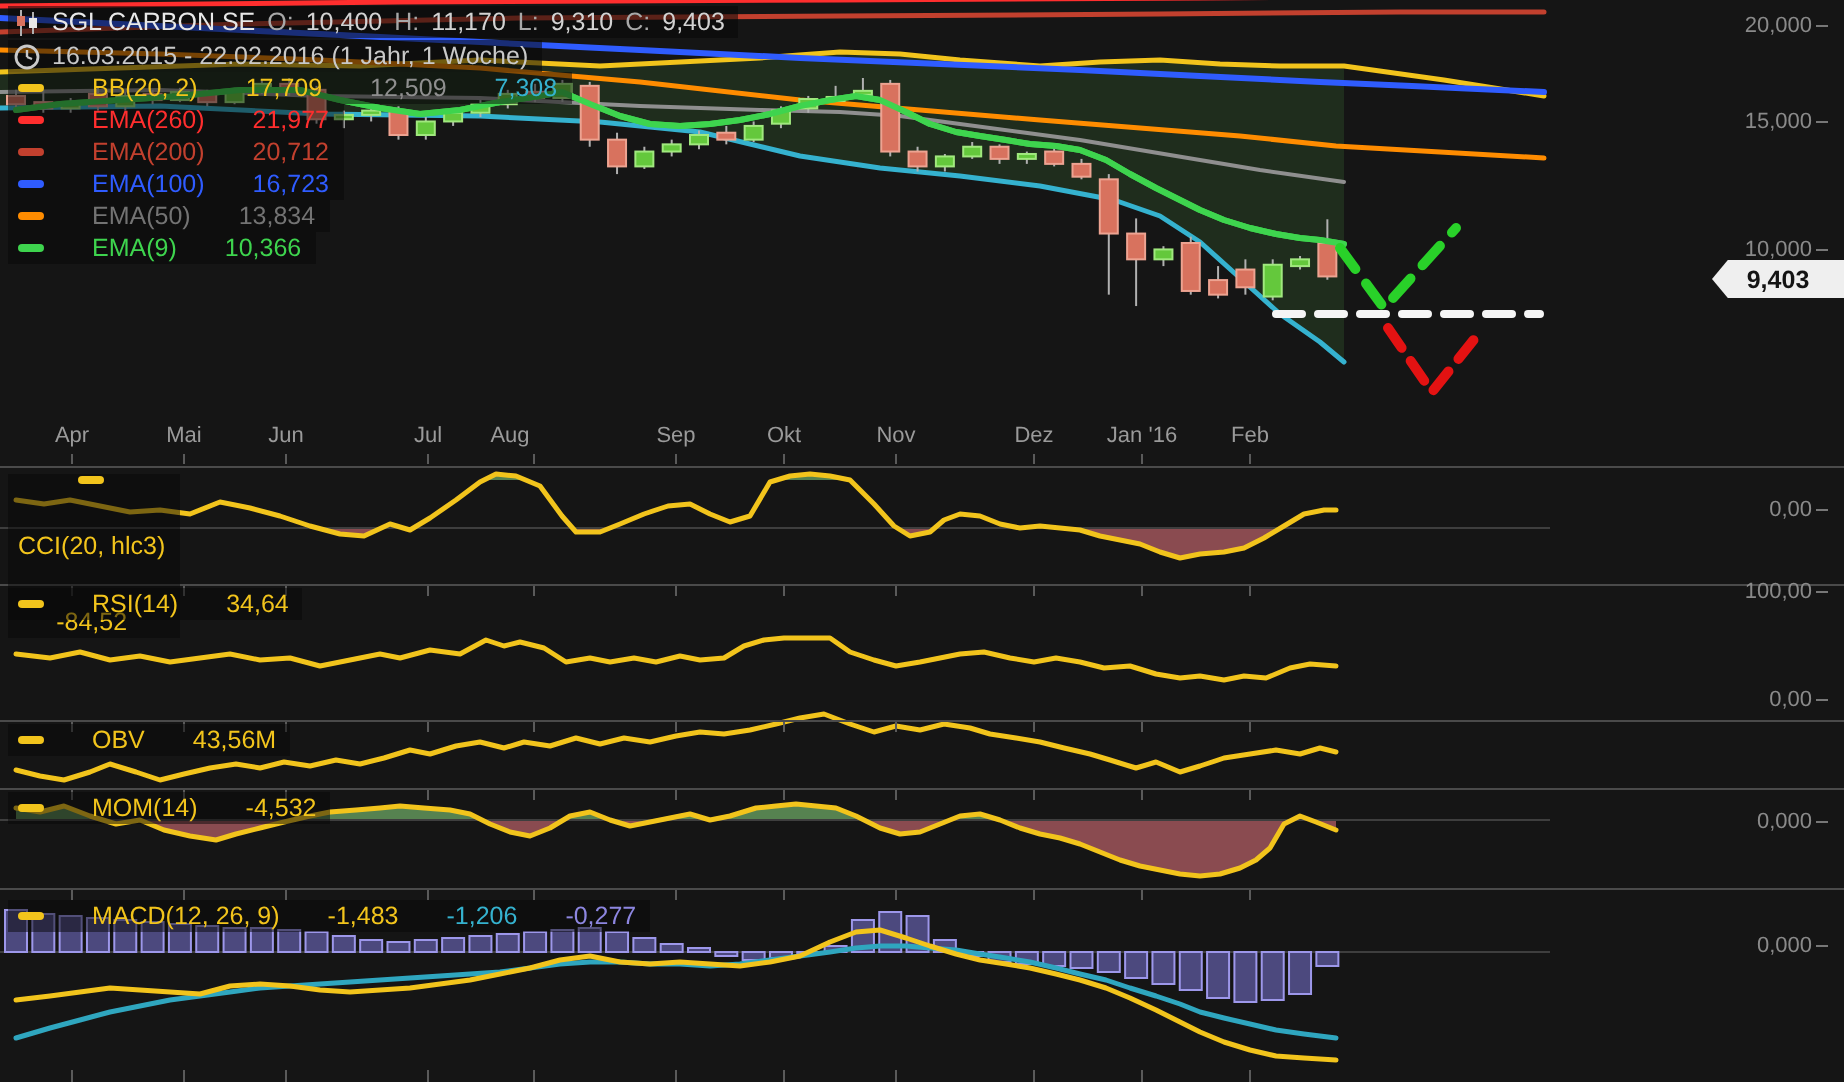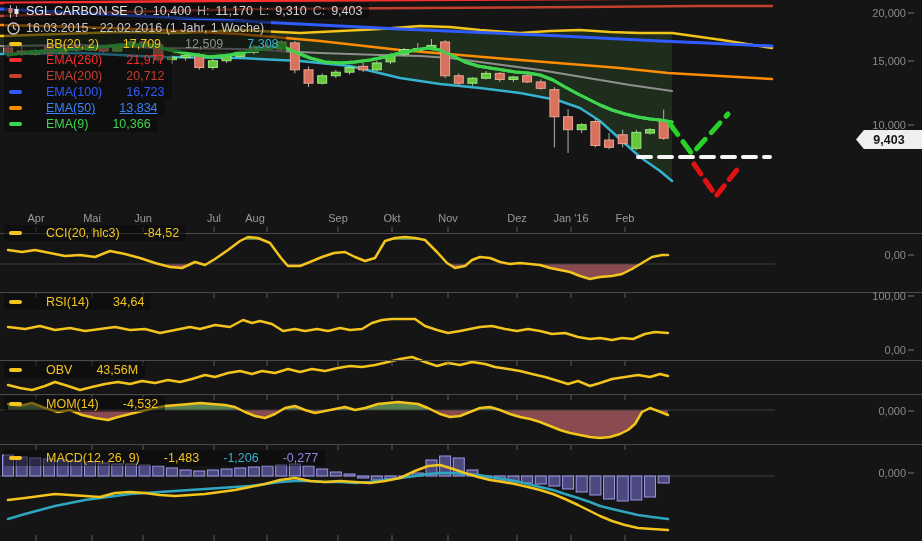--- a/index.html
+++ b/index.html
@@ -8,23 +8,23 @@
   .hdr{position:absolute;left:4px;display:flex;align-items:center;gap:6px;color:#c9c9c9;font-size:12.5px;background:rgba(8,8,8,0.55);padding:1px 7px 1px 3px;white-space:nowrap;}
   .row1{top:3px;}
   .row2{top:20px;}
   .sym{color:#e8e8e8;}
   .q{color:#a8a8a8;}
   .qv{color:#d2d2d2;}
   .lrow{position:absolute;left:4px;display:flex;align-items:center;gap:24px;font-size:12.5px;background:rgba(8,8,8,0.5);padding:1px 7px 1px 5px;white-space:nowrap;}
   .sw{width:13px;height:4px;border-radius:2px;display:inline-block;flex:none;}
   .c-yel{color:#f2c41c;} .c-gray{color:#8f8f8f;} .c-cyan{color:#35b2cf;}
   .c-red{color:#ff2e2e;} .c-dred{color:#c2402e;} .c-blue{color:#2f5cff;}
-  .c-org{color:#3b82f6;text-decoration:underline;} .c-grn{color:#3ed44e;} .c-pur{color:#8d86e0;}
+  .c-org{color:#737373;} .c-grn{color:#3ed44e;} .c-pur{color:#8d86e0;}
   .t-bb{top:36px;} .t-e260{top:52px;} .t-e200{top:68px;} .t-e100{top:84px;} .t-e50{top:100px;} .t-e9{top:116px;}
-  .t-cci{top:225px;} .t-rsi{top:294px;} .t-obv{top:362px;} .t-mom{top:396px;} .t-macd{top:450px;}
+  .t-cci{top:237px;flex-direction:column;} .t-rsi{top:294px;} .t-obv{top:362px;} .t-mom{top:396px;} .t-macd{top:450px;}
   .ylab{position:absolute;right:16px;color:#8a8a8a;font-size:11px;transform:translateY(-50%);white-space:nowrap;}
   .xlab{position:absolute;top:212px;color:#9a9a9a;font-size:11px;transform:translateX(-50%);white-space:nowrap;}
   .ptag{position:absolute;left:856px;width:66px;height:19px;background:#efefef;color:#141414;font-size:12.5px;font-weight:bold;display:flex;align-items:center;justify-content:center;clip-path:polygon(0 50%,12% 0,100% 0,100% 100%,12% 100%);}
   .icn{display:flex;align-items:center;flex:none;}
 </style>
 </head>
 <body>
 
 <div class="stage">
   <svg id="cv" width="922" height="541">

